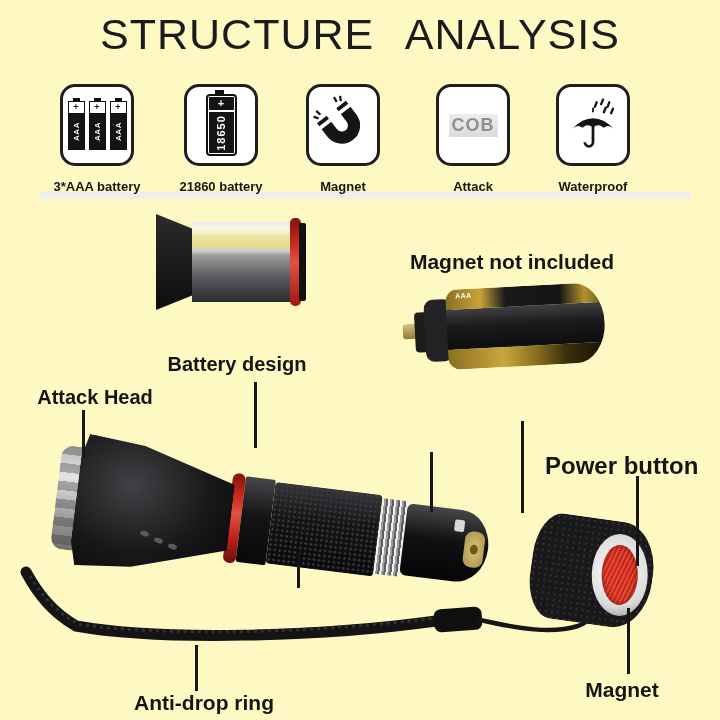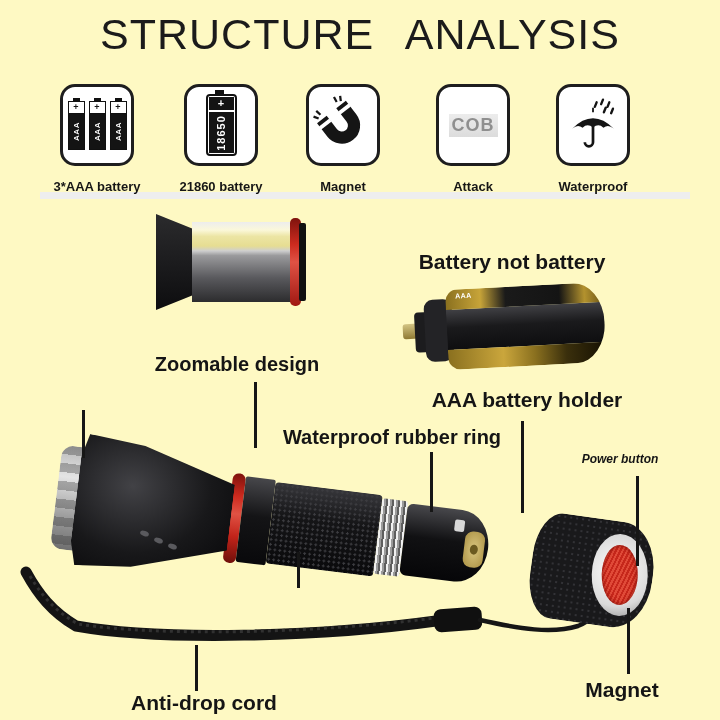--- a/index.html
+++ b/index.html
@@ -208,21 +208,20 @@
 
   <div class="cline" style="left:82px;top:410px;height:48px;"></div>
   <div class="cline" style="left:254px;top:382px;height:66px;"></div>
   <div class="cline" style="left:430px;top:452px;height:60px;"></div>
   <div class="cline" style="left:521px;top:421px;height:92px;"></div>
   <div class="cline" style="left:636px;top:476px;height:90px;"></div>
   <div class="cline" style="left:297px;top:552px;height:36px;"></div>
   <div class="cline" style="left:627px;top:608px;height:66px;"></div>
   <div class="cline" style="left:195px;top:645px;height:46px;"></div>
 
-  <div class="callout" style="left:147px;top:353px;width:180px;font-size:20px;">Zoomable design</div>
-  <div class="callout" style="left:272px;top:426px;width:240px;font-size:20px;">Waterproof rubber ring</div>
-  <div class="callout" style="left:392px;top:250px;width:240px;font-size:21px;">Battery not battery</div>
-  <div class="callout" style="left:397px;top:388px;width:260px;font-size:21px;">AAA battery holder</div>
-  <div class="callout" style="left:545px;top:453px;width:150px;font-size:12px;font-style:italic;">Power button</div>
-  <div class="callout" style="left:124px;top:691px;width:160px;font-size:21px;">Anti-drop cord</div>
+  <div class="callout" style="left:147px;top:353px;width:180px;font-size:20px;">Battery design</div>
+  <div class="callout" style="left:20px;top:386px;width:150px;font-size:20px;">Attack Head</div>
+  <div class="callout" style="left:392px;top:250px;width:240px;font-size:21px;">Magnet not included</div>
+  <div class="callout" style="left:545px;top:453px;width:150px;font-size:24px;">Power button</div>
+  <div class="callout" style="left:124px;top:691px;width:160px;font-size:21px;">Anti-drop ring</div>
   <div class="callout" style="left:572px;top:678px;width:100px;font-size:21px;">Magnet</div>
 
 </div>
 
 </body></html>

